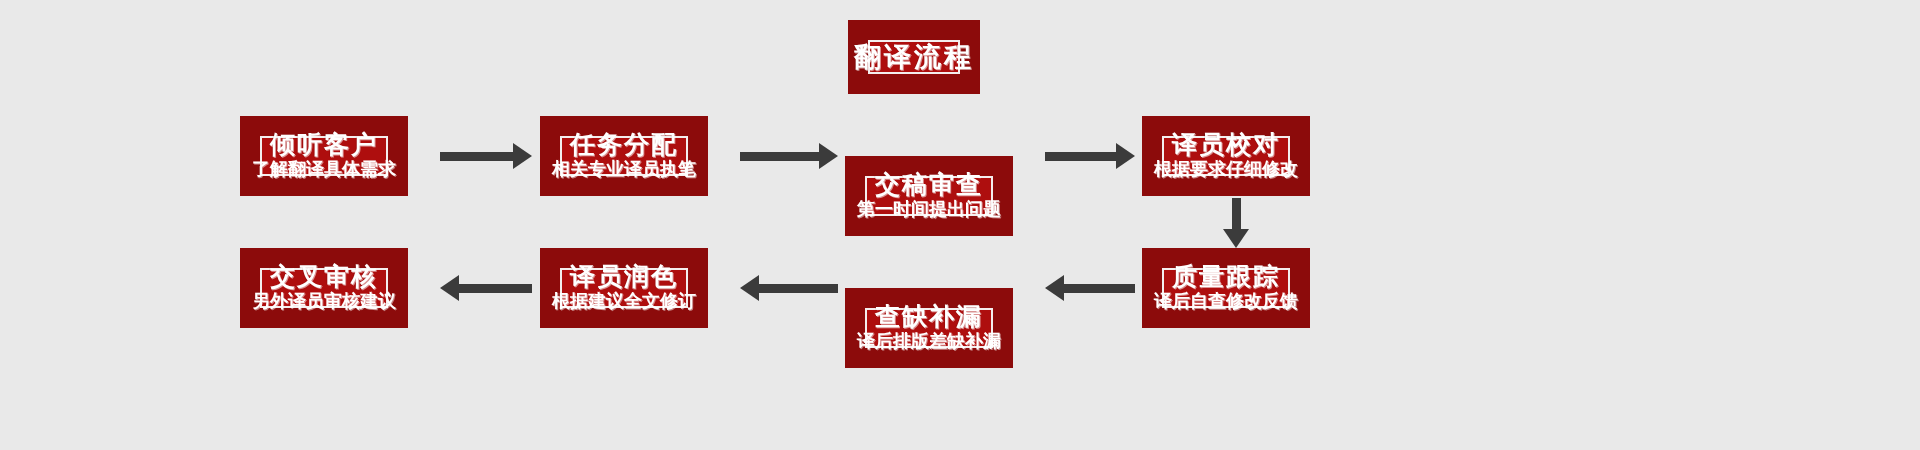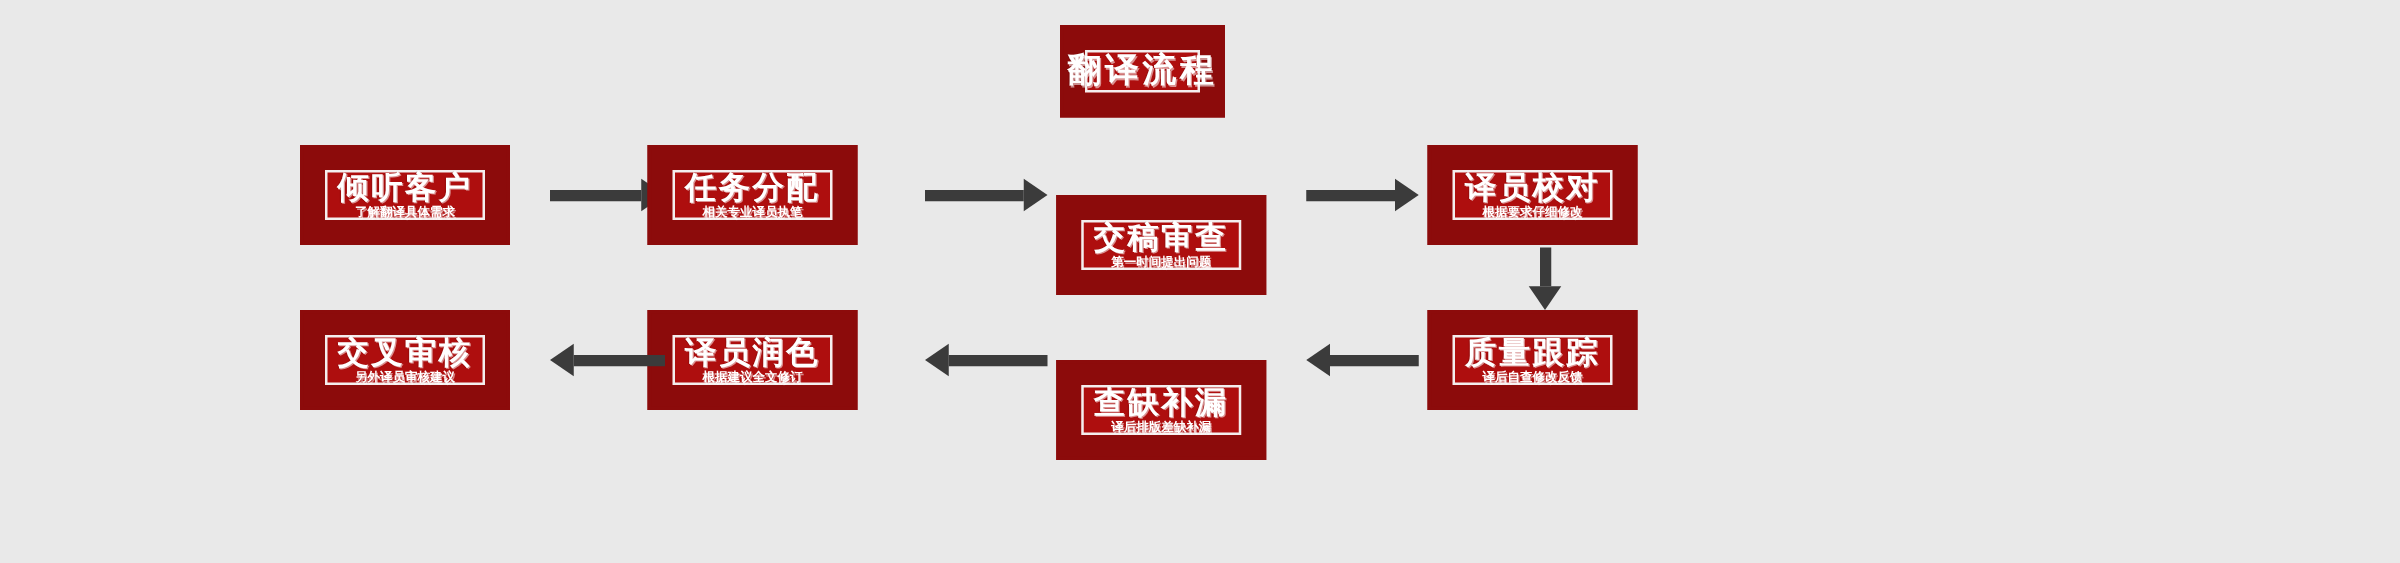--- a/index.html
+++ b/index.html
@@ -59,27 +59,27 @@
     white-space: nowrap;
   }
 
   
   .title-node { left: 848px; top: 20px; width: 132px; height: 74px; }
   .title-node .node-title { font-size: 27px; letter-spacing: 3px; }
 
   
   .step { width: 168px; height: 80px; }
   .step .node-title { font-size: 25px; }
-  .step .node-sub   { font-size: 10px; }
+  .step .node-sub   { font-size: 18px; font-family: Liberation Mono, monospace; }
 
   .row1 { top: 116px; }
   .row2 { top: 248px; }
 
   .col1 { left: 240px; }
-  .col2 { left: 518px; }
+  .col2 { left: 540px; }
   .col3 { left: 845px; margin-top: 40px; }
   .col4 { left: 1142px; }
 
   
   .arrow-h {
     position: absolute;
     height: 24px;
     display: flex;
     align-items: center;
   }

